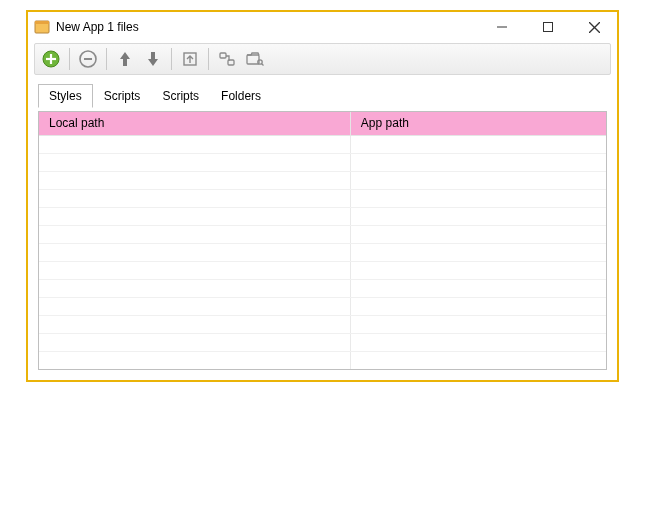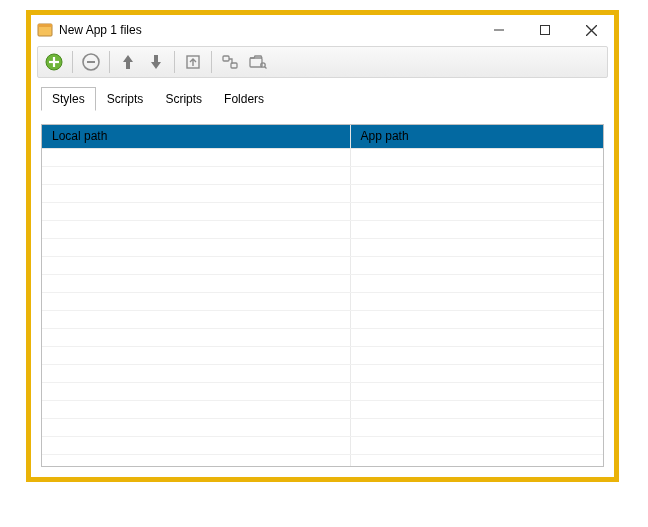--- a/index.html
+++ b/index.html
@@ -10,22 +10,22 @@
     background: #fff;
     width: 648px;
     height: 527px;
     position: relative;
   }
   .window {
     position: absolute;
     left: 26px;
     top: 10px;
     width: 593px;
-    height: 472px;
-    border: 5px solid #eab308;
+    height: 372px;
+    border: 2px solid #eab308;
     background: #fff;
     display: flex;
     flex-direction: column;
   }
   .titlebar {
     height: 30px;
     background: #fff;
     display: flex;
     align-items: center;
     padding-left: 6px;
@@ -57,21 +57,21 @@
     width: 24px; height: 24px;
     display: flex; align-items: center; justify-content: center;
     border-radius: 2px;
   }
   .tb-sep {
     width: 1px; height: 22px;
     background: #c8c8c8;
     margin: 0 2px;
   }
   .tabstrip {
-    margin: 8px 10px 14px 10px;
+    margin: 8px 10px 4px 10px;
     display: flex;
     align-items: center;
     height: 24px;
   }
   .tab {
     padding: 4px 10px;
     font-size: 12px;
     color: #000;
     border: 1px solid transparent;
     border-bottom: none;
@@ -89,21 +89,21 @@
     margin: 0 10px 10px 10px;
     border: 1px solid #bfbfbf;
     border-top: 1px solid #bfbfbf;
     background: #fff;
     overflow: hidden;
     position: relative;
   }
   .headers {
     display: flex;
     height: 24px;
-    background: #0369a1;
+    background: #f9a8d4;
     font-size: 12px;
     color: #000;
   }
   .col-h {
     padding: 4px 10px;
     border-right: 1px solid #e5e5e5;
     border-bottom: 1px solid #e5e5e5;
   }
   .col-h:first-child { width: 55%; }
   .col-h:last-child { width: 45%; border-right: none; }

